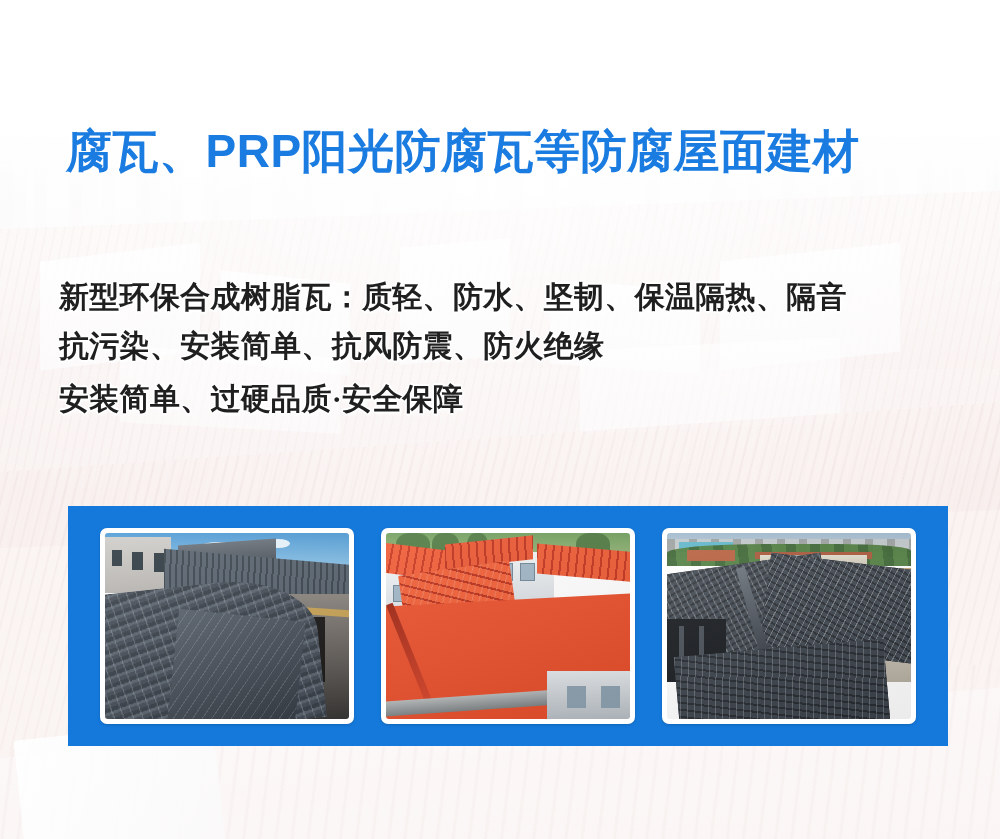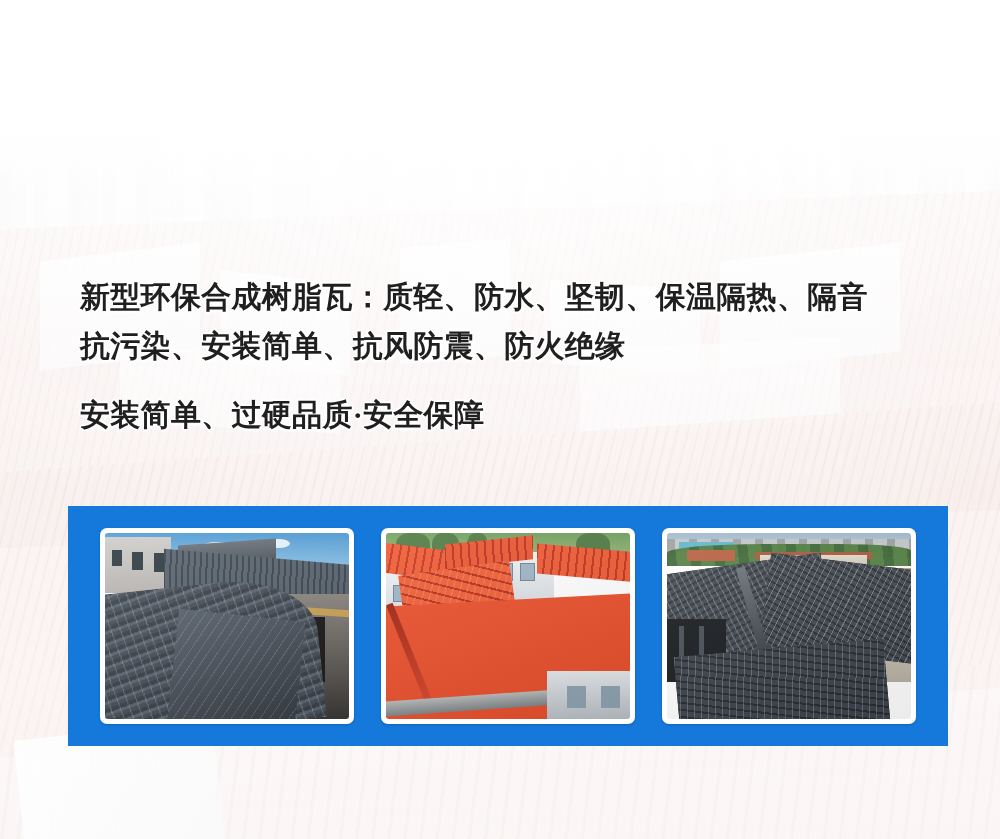--- a/index.html
+++ b/index.html
@@ -106,30 +106,30 @@
     position:absolute;left:66px;top:92px;width:880px;
     font-size:46px;line-height:57px;font-weight:bold;
     color:#1A7BE0;letter-spacing:.5px;white-space:nowrap;
     text-shadow:
       2px 0 0 #fff, -2px 0 0 #fff, 0 2px 0 #fff, 0 -2px 0 #fff,
       1.5px 1.5px 0 #fff, -1.5px 1.5px 0 #fff, 1.5px -1.5px 0 #fff, -1.5px -1.5px 0 #fff,
       3px 3px 5px rgba(255,255,255,.9);
   }
   .headline .hl-line{display:block;}
 
-  .subs{position:absolute;left:80px;top:272px;width:880px;font-family:Liberation Serif, serif;}
+  .subs{position:absolute;left:59px;top:272px;width:880px;font-family:Liberation Serif, serif;}
   .sub-line{
     display:block;font-size:30px;line-height:49px;font-weight:bold;
     color:#1f1f1f;letter-spacing:.3px;white-space:nowrap;
     text-shadow:
       1.6px 0 0 #fff, -1.6px 0 0 #fff, 0 1.6px 0 #fff, 0 -1.6px 0 #fff,
       1.2px 1.2px 0 #fff, -1.2px 1.2px 0 #fff, 1.2px -1.2px 0 #fff, -1.2px -1.2px 0 #fff,
       2px 2px 4px rgba(255,255,255,.95);
   }
-  .sub-line.last{margin-top:20px;}
+  .sub-line.last{margin-top:4px;}
 
   
   .gallery{
     position:absolute;left:68px;top:506px;width:880px;height:240px;
     background:#1579DC;
     display:flex;align-items:center;justify-content:space-between;
     padding:0 32px;box-sizing:border-box;
   }
   .photo{
     width:254px;height:196px;
@@ -306,20 +306,21 @@
     <div class="bg-roof-low"></div>
     <div class="bg-tile-close"></div>
     <div class="bg-white-eave"></div>
     <div class="bg-veil"></div>
     <div class="bg-veil2"></div>
   </div>
 
   <div class="content">
 
     <h1 class="headline">
+      <span class="hl-line">腐瓦、PRP阳光防腐瓦等防腐屋面建材</span>
     </h1>
 
     <div class="subs">
       <span class="sub-line">新型环保合成树脂瓦：质轻、防水、坚韧、保温隔热、隔音</span>
       <span class="sub-line">抗污染、安装简单、抗风防震、防火绝缘</span>
       <span class="sub-line last">安装简单、过硬品质·安全保障</span>
     </div>
 
     <div class="gallery">
 

